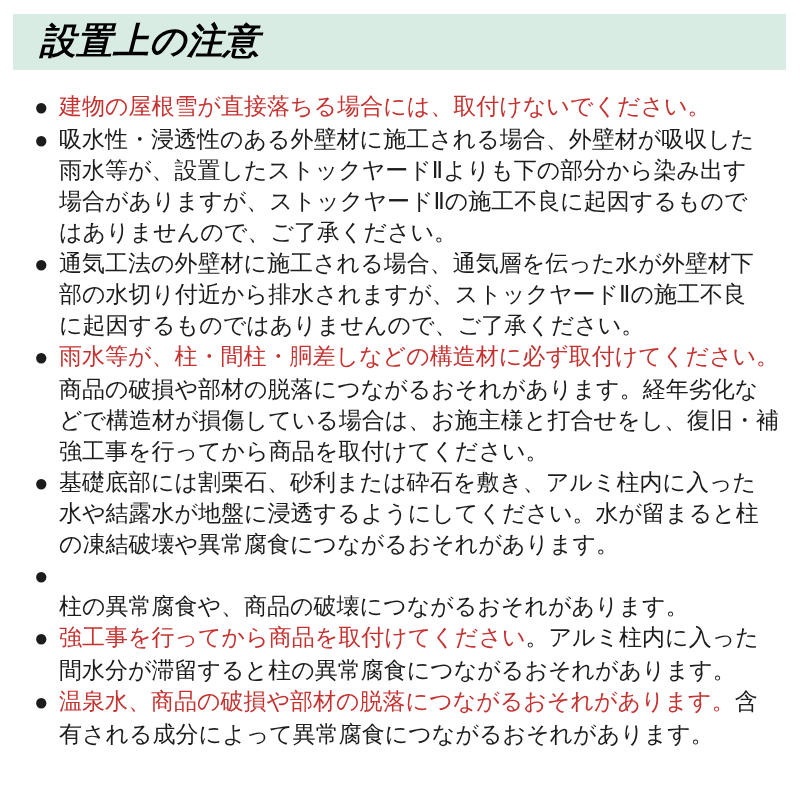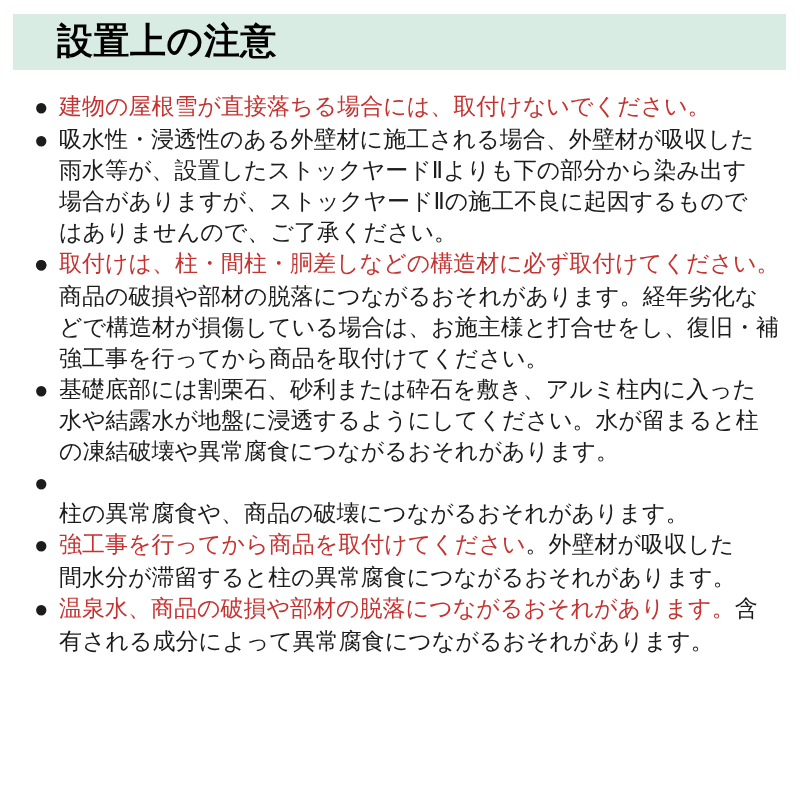--- a/index.html
+++ b/index.html
@@ -17,21 +17,22 @@
   .header-bar {
     position: absolute;
     left: 13px;
     top: 14px;
     width: 773px;
     height: 56px;
     background: var(--header_bg, #d9ece4);
     display: flex;
     align-items: center;
     box-sizing: border-box;
-    padding-left: 44px;
+    padding-left: 27px;
+    font-style: italic;
   }
   .header-title {
     font-size: 36px;
     font-weight: bold;
     color: var(--title_text, #000000);
     letter-spacing: 0.5px;
     line-height: 1;
     padding-bottom: 2px;
   }
   .notice-list {
@@ -66,27 +67,29 @@
 <div class="header-bar">
     <span class="header-title">設置上の注意</span>
   </div>
 
 <div class="notice-list">
   <div class="notice-item"><span class="bullet">●</span><span class="seg" data-color="red">建物の屋根雪が直接落ちる場合には、取付けないでください。</span></div>
   <div class="notice-item"><span class="bullet">●</span><span class="seg" data-color="black">吸水性・浸透性のある外壁材に施工される場合、外壁材が吸収した
 雨水等が、設置したストックヤードⅡよりも下の部分から染み出す
 場合がありますが、ストックヤードⅡの施工不良に起因するもので
 はありませんので、ご了承ください。</span></div>
-  <div class="notice-item"><span class="bullet">●</span></div>
-  <div class="notice-item"><span class="bullet">●</span><span class="seg" data-color="red">取付けは、柱・間柱・胴差しなどの構造材に必ず取付けてください。</span><span class="seg" data-color="black">
+  <div class="notice-item"><span class="bullet">●</span><span class="seg" data-color="black">通気工法の外壁材に施工される場合、通気層を伝った水が外壁材下
+部の水切り付近から排水されますが、ストックヤードⅡの施工不良
+に起因するものではありませんので、ご了承ください。</span></div>
+  <div class="notice-item"><span class="bullet">●</span><span class="seg" data-color="red">雨水等が、柱・間柱・胴差しなどの構造材に必ず取付けてください。</span><span class="seg" data-color="black">
 商品の破損や部材の脱落につながるおそれがあります。経年劣化な
 どで構造材が損傷している場合は、お施主様と打合せをし、復旧・補
 強工事を行ってから商品を取付けてください。</span></div>
   <div class="notice-item"><span class="bullet">●</span><span class="seg" data-color="black">基礎底部には割栗石、砂利または砕石を敷き、アルミ柱内に入った
 水や結露水が地盤に浸透するようにしてください。水が留まると柱
 の凍結破壊や異常腐食につながるおそれがあります。</span></div>
   <div class="notice-item"><span class="bullet">●</span><span class="seg" data-color="black">
 柱の異常腐食や、商品の破壊につながるおそれがあります。</span></div>
-  <div class="notice-item"><span class="bullet">●</span><span class="seg" data-color="red">強工事を行ってから商品を取付けてください</span><span class="seg" data-color="black">。外壁材が吸収した
+  <div class="notice-item"><span class="bullet">●</span><span class="seg" data-color="red">強工事を行ってから商品を取付けてください</span><span class="seg" data-color="black">。アルミ柱内に入った
 間水分が滞留すると柱の異常腐食につながるおそれがあります。</span></div>
   <div class="notice-item"><span class="bullet">●</span><span class="seg" data-color="red">温泉水、商品の破損や部材の脱落につながるおそれがあります。</span><span class="seg" data-color="black">含
 有される成分によって異常腐食につながるおそれがあります。</span></div>
 </div>
 
 </body></html>

